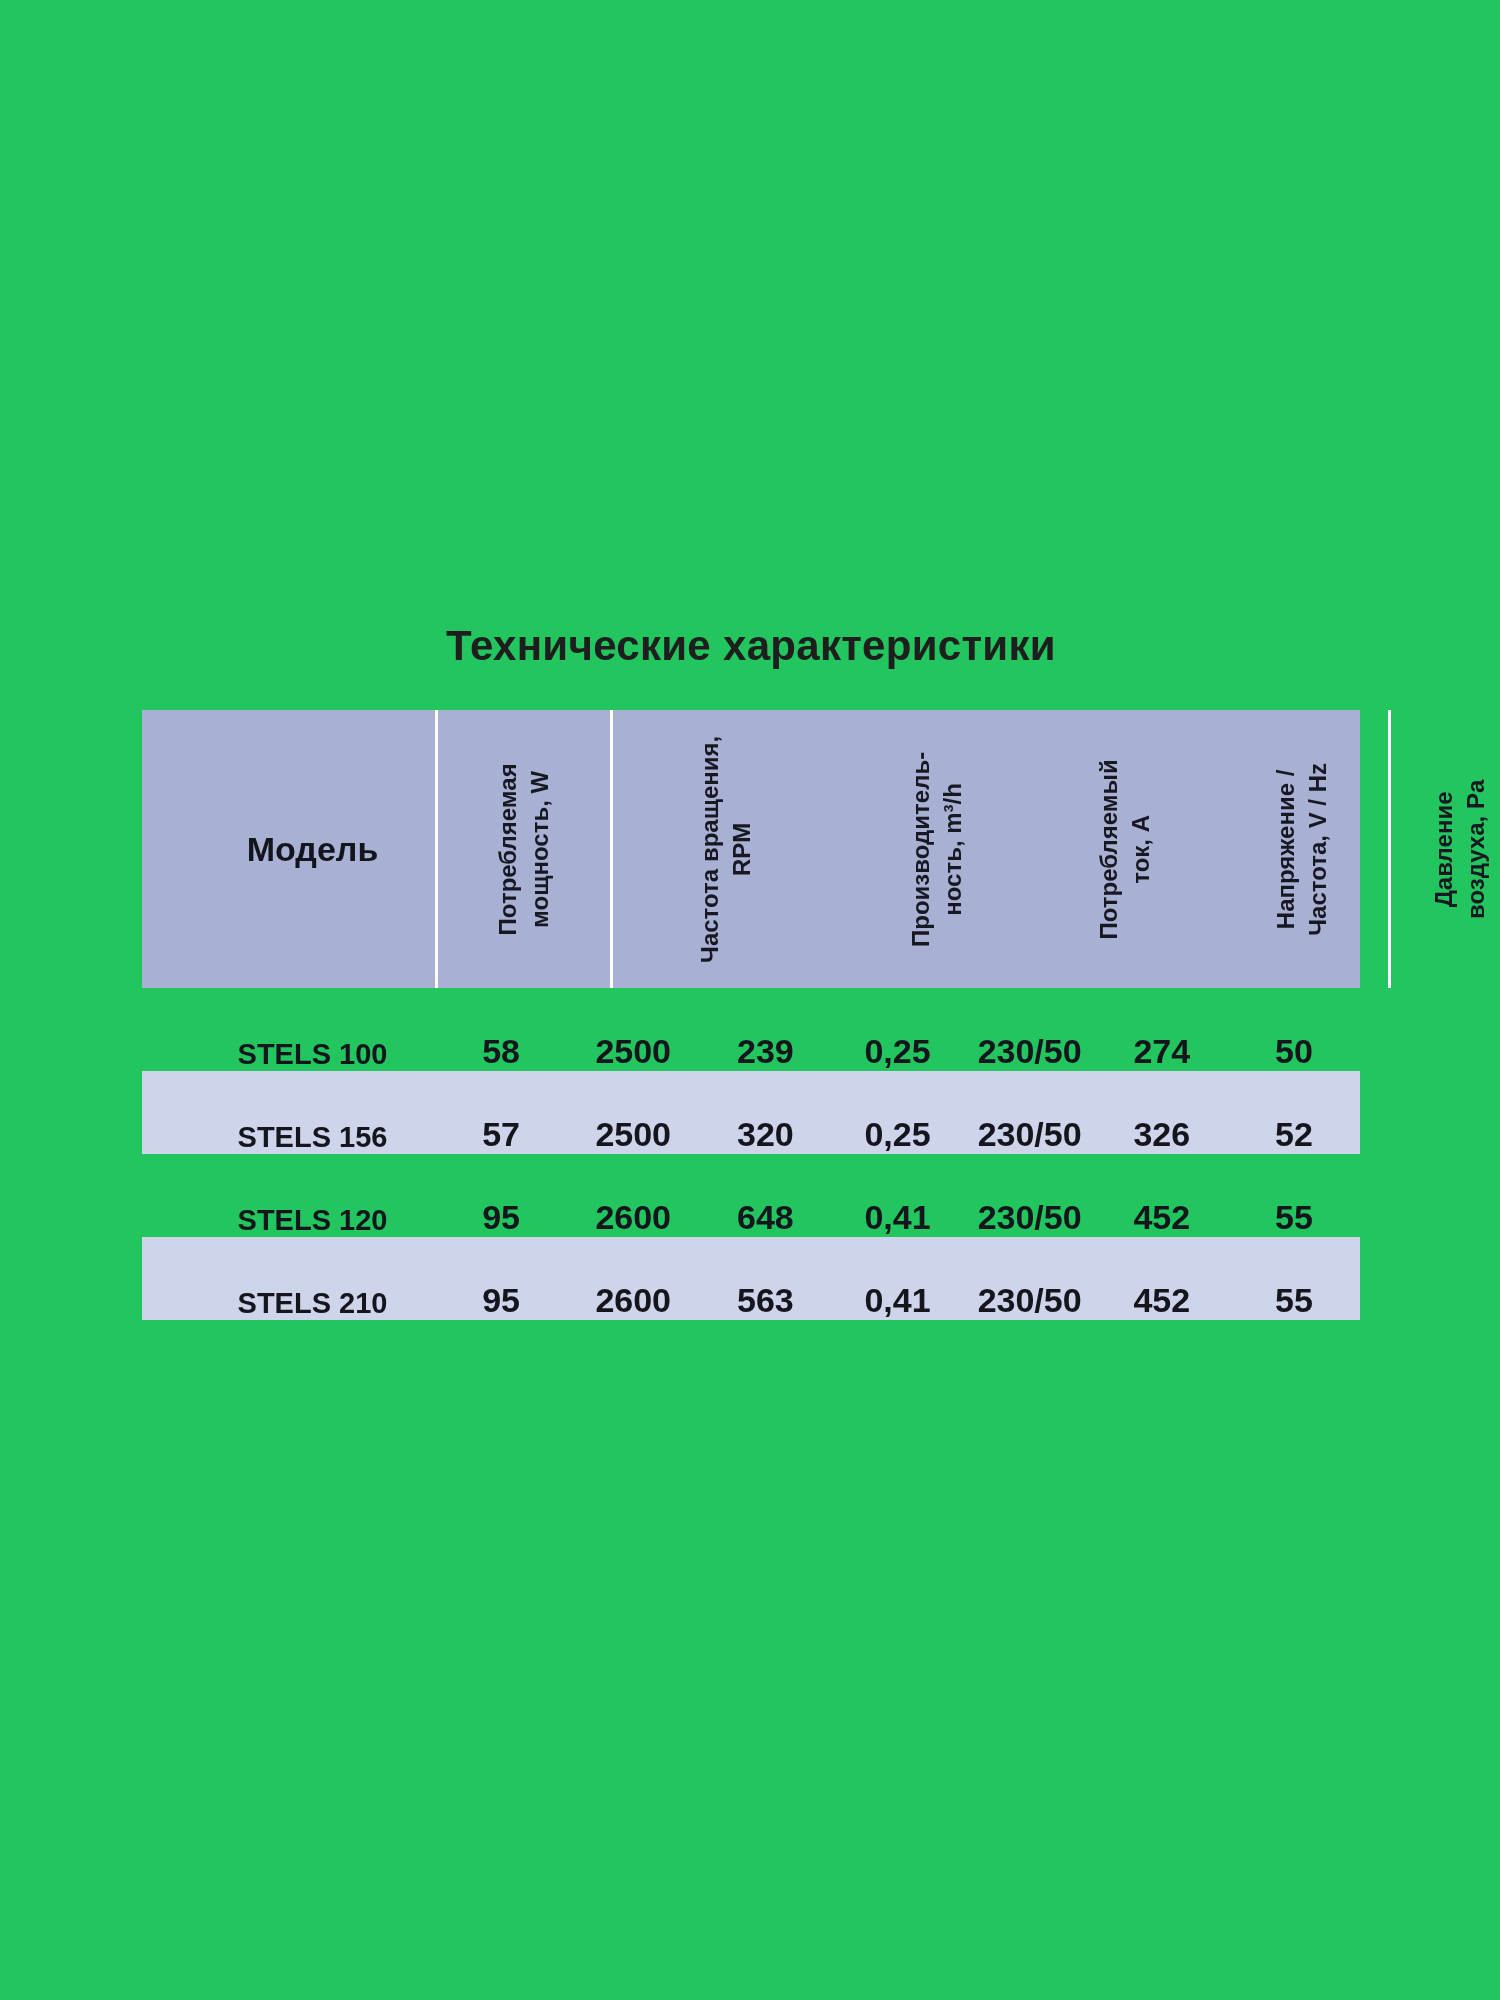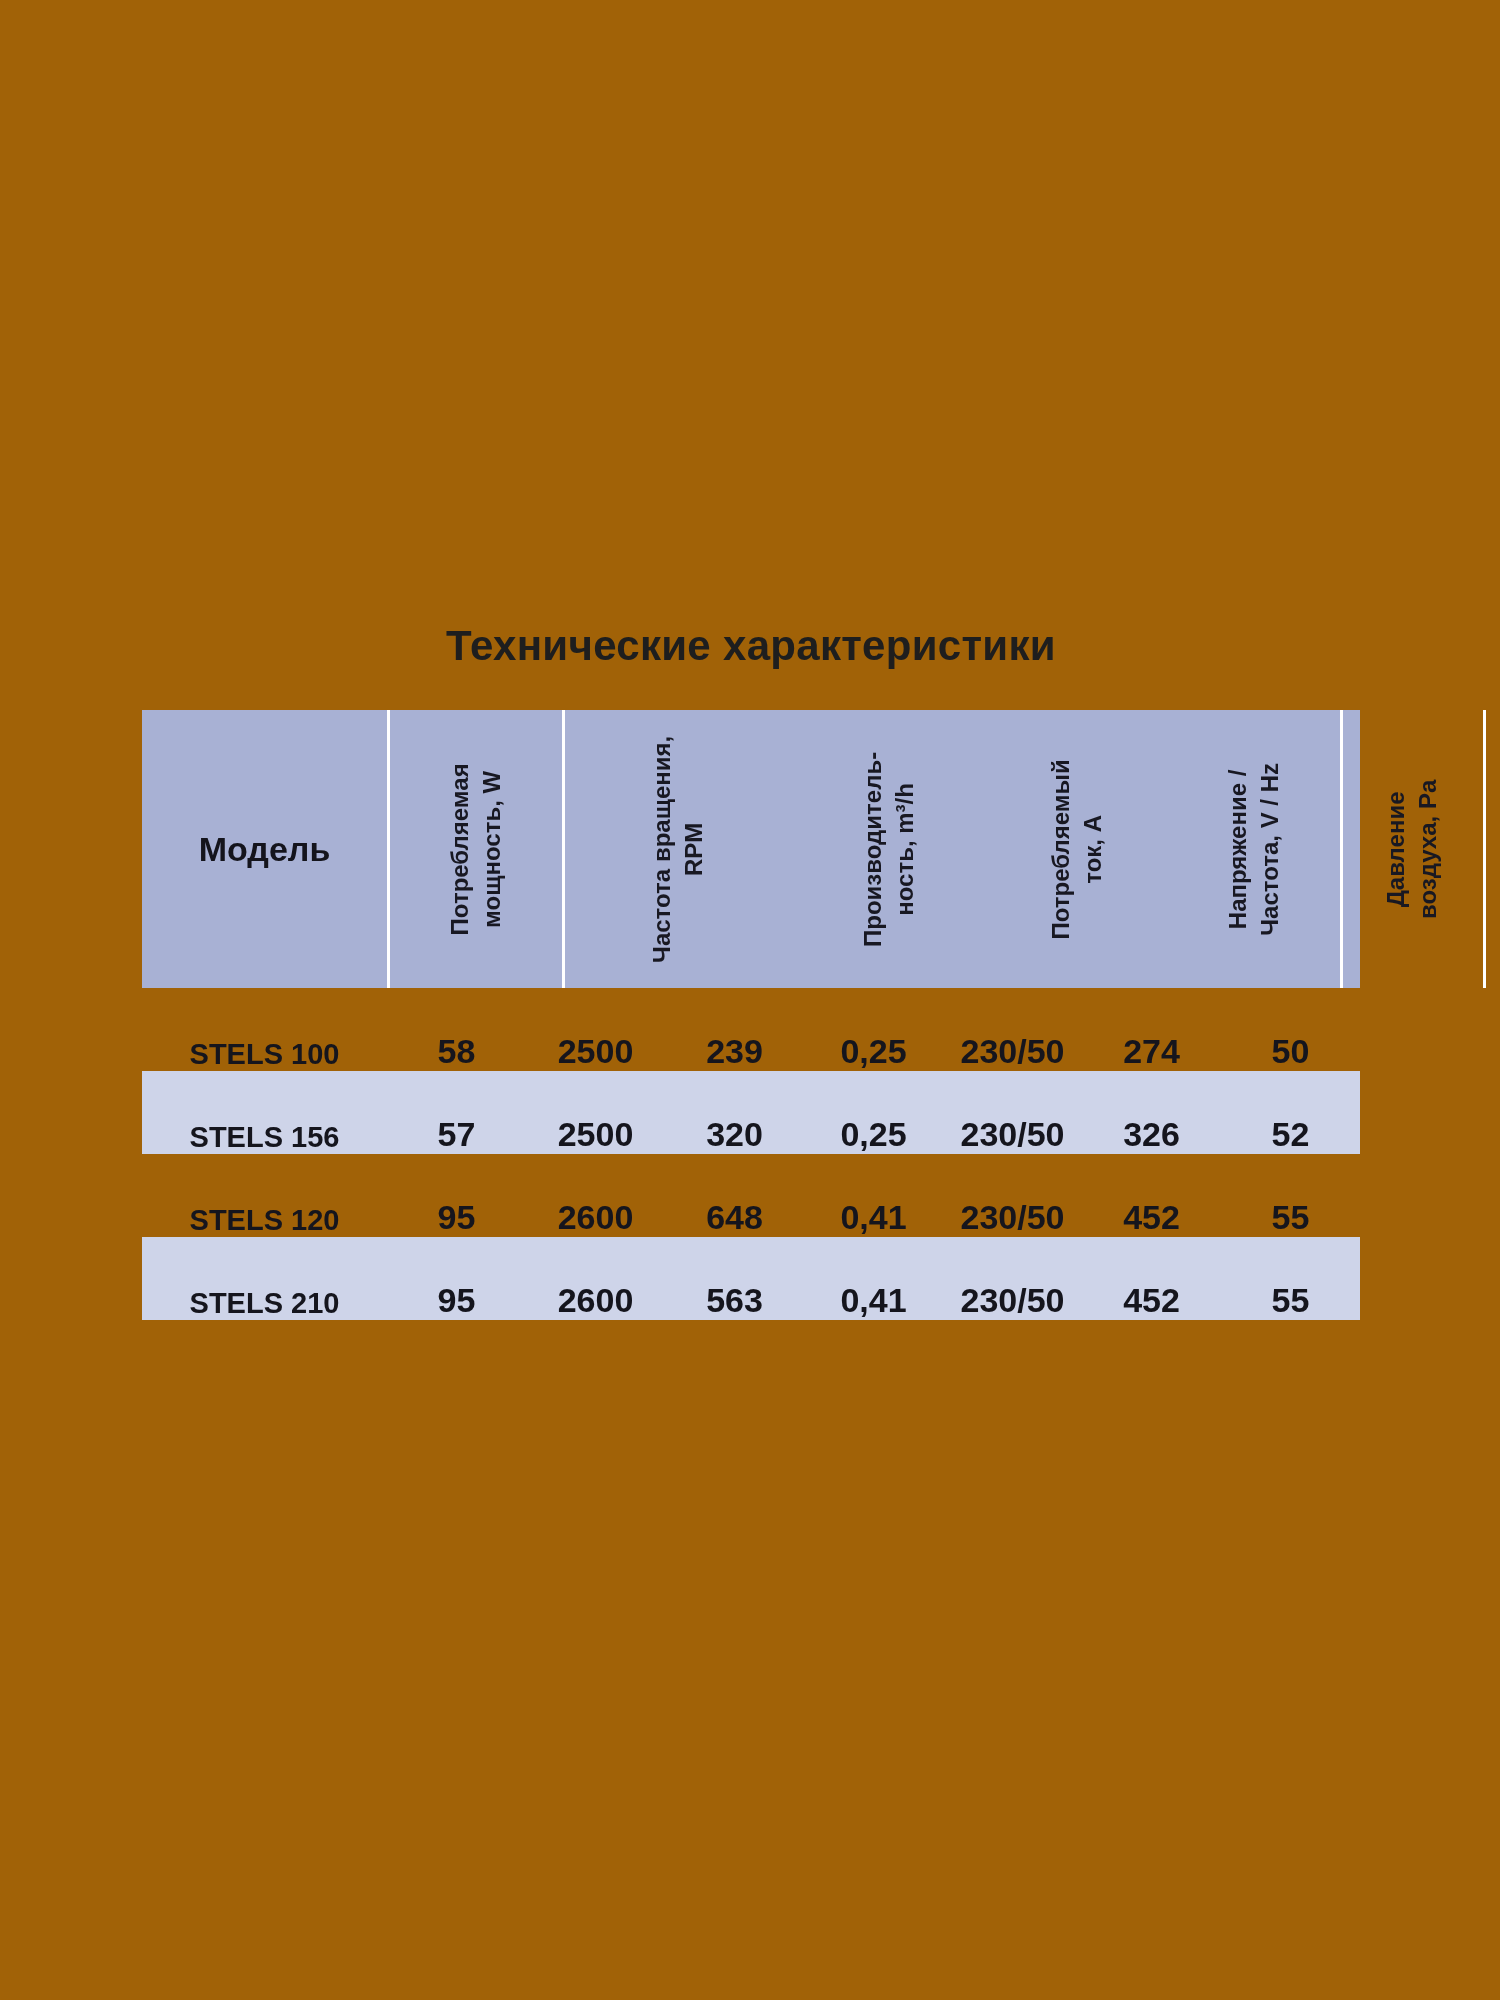--- a/index.html
+++ b/index.html
@@ -1,19 +1,19 @@
 <!DOCTYPE html>
 <html><head>
 <meta charset="utf-8">
 <style>
   html,body { margin:0; padding:0; background:#ffffff; }
   .page {
     position:relative;
     width:1500px; height:2000px;
-    background:#a16207;
+    background:#22c55e;
     font-family:"Liberation Sans","DejaVu Sans",sans-serif;
     overflow:hidden;
   }
   .title {
     position:absolute;
     top:622px; left:142px; width:1218px;
     margin:0;
     text-align:center;
     font-size:42px;
     font-weight:700;
@@ -30,21 +30,21 @@
     height:278px;
     background:#a8b1d4;
   }
   .hcell {
     flex:1 1 0;
     display:flex;
     align-items:center;
     justify-content:center;
     position:relative;
   }
-  .model-col { flex:0 0 245px; }
+  .model-col { flex:0 0 245px;padding-left:48px; }
   .div-after { border-right:3px solid #ffffff; }
   .model-label {
     font-size:34px;
     font-weight:700;
     color:#14141c;
   }
   .rot {
     transform:rotate(-90deg);
     text-align:center;
     white-space:nowrap;

